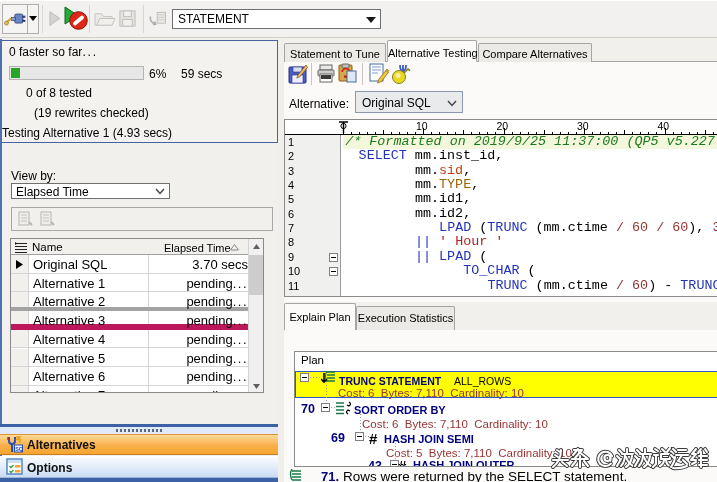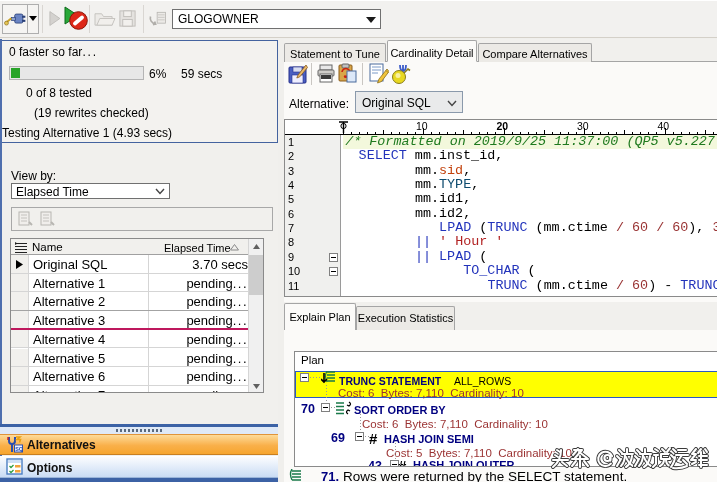--- a/index.html
+++ b/index.html
@@ -49,21 +49,21 @@
 </svg>
 <div class="abs" style="left:143px;top:5px;width:1px;height:28px;background:#d9d6d2;"></div>
 
 <svg class="abs" style="left:148px;top:9px;" width="20" height="20" viewBox="0 0 24 22">
   <rect x="11" y="3" width="10" height="13" fill="#eceae7" stroke="#b8b6b2"></rect>
   <path d="M12 6 h8 M12 9 h8 M12 12 h8" stroke="#c4c2be" stroke-width="1"></path>
   <path d="M3 8 C2 12 4 16 9 17 L8 14 M9 17 L6 18" stroke="#b0aeaa" stroke-width="2" fill="none"></path>
 </svg>
 
 <div class="abs" style="left:172px;top:9px;width:209px;height:20px;background:#fff;border:1px solid #707070;"></div>
-<div class="abs" style="left:178px;top:12px;font-size:12px;">GLOGOWNER</div>
+<div class="abs" style="left:178px;top:12px;font-size:12px;">STATEMENT</div>
 <div class="abs" style="left:366px;top:17px;width:0;height:0;border-left:5px solid transparent;border-right:5px solid transparent;border-top:6px solid #1a1a1a;"></div>
 
 <div class="abs" style="left:0;top:39px;width:278px;height:443px;background:#f1f0ed;border-left:2px solid #4f6fae;"></div>
 
 <div class="abs" style="left:2px;top:40px;width:276px;height:103px;background:#f3f2ef;border:1px solid #44639f;border-left:none;"></div>
 <div class="abs" style="left:9px;top:45px;">0 faster so far<span style="letter-spacing:1.8px">...</span></div>
 <div class="abs" style="left:9px;top:66px;width:135px;height:14px;background:#e7e7e7;border:1px solid #b4b4b4;">
   <div style="position:absolute;left:1px;top:1px;width:9px;height:10px;background:#28a428;"></div>
 </div>
 <div class="abs" style="left:149px;top:67px;">6%</div>
@@ -114,26 +114,26 @@
           <path d="M0 0 L7 4.5 L0 9 Z" fill="#000"></path>
         </svg>
         <div style="position:absolute;left:22px;top:2px;font-size:13px;">Original SQL</div>
         <div style="position:absolute;right:1px;top:2px;font-size:13px;">3.70 secs</div>
       </div>
       <div style="position:absolute;left:0;top:34.7px;width:238px;height:18.7px;border-bottom:1px solid #d5d5d5;">
         <div style="position:absolute;left:0;top:0;width:17px;height:100%;background:#f1f0ed;"></div>
         <div style="position:absolute;left:22px;top:2px;font-size:13px;">Alternative 1</div>
         <div style="position:absolute;right:1px;top:2px;font-size:13px;">pending<span style="letter-spacing:1.5px">...</span></div>
       </div>
-      <div style="position:absolute;left:0;top:53.4px;width:238px;height:18.7px;border-bottom:1px solid #a3a3a3;">
+      <div style="position:absolute;left:0;top:53.4px;width:238px;height:18.7px;border-bottom:4px solid #a3a3a3;">
         <div style="position:absolute;left:0;top:0;width:17px;height:100%;background:#f1f0ed;"></div>
         <div style="position:absolute;left:22px;top:2px;font-size:13px;">Alternative 2</div>
         <div style="position:absolute;right:1px;top:2px;font-size:13px;">pending<span style="letter-spacing:1.5px">...</span></div>
       </div>
-      <div style="position:absolute;left:0;top:72.1px;width:238px;height:18.7px;border-bottom:2px solid #be185d;">
+      <div style="position:absolute;left:0;top:72.1px;width:238px;height:18.7px;border-bottom:6px solid #be185d;">
         <div style="position:absolute;left:0;top:0;width:17px;height:100%;background:#f1f0ed;"></div>
         <div style="position:absolute;left:22px;top:2px;font-size:13px;">Alternative 3</div>
         <div style="position:absolute;right:1px;top:2px;font-size:13px;">pending<span style="letter-spacing:1.5px">...</span></div>
       </div>
       <div style="position:absolute;left:0;top:90.8px;width:238px;height:18.7px;border-bottom:1px solid #d5d5d5;">
         <div style="position:absolute;left:0;top:0;width:17px;height:100%;background:#f1f0ed;"></div>
         <div style="position:absolute;left:22px;top:2px;font-size:13px;">Alternative 4</div>
         <div style="position:absolute;right:1px;top:2px;font-size:13px;">pending<span style="letter-spacing:1.5px">...</span></div>
       </div>
       <div style="position:absolute;left:0;top:109.5px;width:238px;height:18.7px;border-bottom:1px solid #d5d5d5;">
@@ -189,21 +189,21 @@
   <rect x="9" y="12" width="5.5" height="2.5" fill="#f2a33a"></rect>
 </svg>
 <div class="abs" style="left:27px;top:461px;font-weight:bold;font-size:12px;color:#111;">Options</div>
 <div class="abs" style="left:0px;top:478px;width:278px;height:4px;background:#3c62a5;"></div>
 
 <div class="abs" style="left:278px;top:39px;width:6px;height:443px;background:#f0efec;"></div>
 <div class="abs" style="left:284px;top:39px;width:433px;height:443px;background:#f1f0ed;"></div>
 
 <div class="abs" style="left:284px;top:40px;width:433px;height:22px;background:#f1f0ed;border-bottom:1px solid #a5a5a5;"></div>
 <div class="abs" style="left:284px;top:43px;width:102px;height:19px;background:#eceae6;border:1px solid #a5a5a5;border-bottom:none;border-radius:2px 2px 0 0;text-align:center;padding-top:4px;font-size:11px;white-space:nowrap;">Statement to Tune</div>
-<div class="abs" style="left:387px;top:40px;width:90px;height:22px;background:#fbfaf8;border:1px solid #a5a5a5;border-bottom:1px solid #fbfaf8;border-radius:2px 2px 0 0;text-align:center;padding-top:6px;font-size:11px;white-space:nowrap;">Cardinality Detail</div>
+<div class="abs" style="left:387px;top:40px;width:90px;height:22px;background:#fbfaf8;border:1px solid #a5a5a5;border-bottom:1px solid #fbfaf8;border-radius:2px 2px 0 0;text-align:center;padding-top:6px;font-size:11px;white-space:nowrap;">Alternative Testing</div>
 <div class="abs" style="left:478px;top:43px;width:114px;height:19px;background:#eceae6;border:1px solid #a5a5a5;border-bottom:none;border-radius:2px 2px 0 0;text-align:center;padding-top:4px;font-size:11px;white-space:nowrap;">Compare Alternatives</div>
 <div class="abs" style="left:284px;top:62px;width:433px;height:420px;background:#fbfaf8;"></div>
 
 <svg class="abs" style="left:288px;top:64px;" width="21" height="20" viewBox="0 0 21 20">
   <rect x="1" y="3" width="17" height="16" rx="1" fill="#4a5fc0" stroke="#26308c"></rect>
   <rect x="5" y="3" width="9" height="5" fill="#d8ddf0" stroke="#26308c" stroke-width="0.6"></rect>
   <rect x="4" y="11" width="11" height="8" fill="#eef" stroke="#26308c" stroke-width="0.6"></rect>
   <path d="M18 1 L10 11 l-1.2 3 l3-1.2 L19.5 3.5 Z" fill="#e8b86a" stroke="#8a5c1c" stroke-width="0.8"></path>
 </svg>
 <div class="abs" style="left:311px;top:63px;width:1px;height:22px;background:#c9c6c2;"></div>
@@ -287,21 +287,21 @@
     <div class="abs" style="left:648.4000000000001px;top:131.5px;width:1px;height:2.5px;background:#000;"></div>
     <div class="abs" style="left:656.45px;top:131.5px;width:1px;height:2.5px;background:#000;"></div>
     <div class="abs" style="left:664.5px;top:128px;width:1px;height:6px;background:#000;"></div>
     <div class="abs" style="left:672.55px;top:131.5px;width:1px;height:2.5px;background:#000;"></div>
     <div class="abs" style="left:680.6px;top:131.5px;width:1px;height:2.5px;background:#000;"></div>
     <div class="abs" style="left:688.6500000000001px;top:131.5px;width:1px;height:2.5px;background:#000;"></div>
     <div class="abs" style="left:696.7px;top:131.5px;width:1px;height:2.5px;background:#000;"></div>
     <div class="abs" style="left:704.75px;top:130px;width:1px;height:4px;background:#000;"></div>
     <div class="abs" style="left:712.8px;top:131.5px;width:1px;height:2.5px;background:#000;"></div>
     <div class="abs" style="left:416px;top:120px;font-size:10.5px;">10</div>
-    <div class="abs" style="left:496.5px;top:120px;font-size:10.5px;font-weight:bold;">20</div>
+    <div class="abs" style="left:496.5px;top:120px;font-size:10.5px;">20</div>
     <div class="abs" style="left:577px;top:120px;font-size:10.5px;">30</div>
     <div class="abs" style="left:657.5px;top:120px;font-size:10.5px;">40</div>
     <svg class="abs" style="left:338.5px;top:121px;" width="9" height="13" viewBox="0 0 9 13">
       <path d="M0 1 h9 M4.5 1 v11" stroke="#000" stroke-width="1.4"></path>
       <circle cx="4.5" cy="5" r="2.6" fill="none" stroke="#000"></circle>
     </svg>
   </div>
 
 <div class="abs" style="left:285px;top:135px;width:56px;height:161px;background:#f0f0ee;border-right:1px solid #9a9a9a;"></div>
 <div id="gutter">
@@ -320,21 +320,21 @@
       <div style="position:absolute;left:1px;top:3px;width:5px;height:1px;background:#000;"></div>
     </div>
     <div class="abs" style="left:329px;top:267.15px;width:9px;height:9px;background:#fff;border:1px solid #808080;">
       <div style="position:absolute;left:1px;top:3px;width:5px;height:1px;background:#000;"></div>
     </div>
   </div>
 <div id="code">
     <div class="abs mono" style="left:342.5px;top:135px;font-size:13.4px;line-height:14.35px;white-space:pre;text-align:center;"><span style="background:#f3f8dc;display:inline-block;width:375px;"><span style="color:#1f7a1f;font-style:italic">/*&nbsp;Formatted&nbsp;on&nbsp;2019/9/25&nbsp;11:37:00&nbsp;(QP5&nbsp;v5.227</span></span></div>
     <div class="abs mono" style="left:358.6px;top:149.35px;font-size:13.4px;line-height:14.35px;white-space:pre;"><span style="color:#2233bb">SELECT</span><span style="color:#000">&nbsp;mm.inst_id,</span></div>
     <div class="abs mono" style="left:414.95px;top:163.7px;font-size:13.4px;line-height:14.35px;white-space:pre;"><span style="color:#000">mm.</span><span style="color:#c2410c">sid</span><span style="color:#000">,</span></div>
-    <div class="abs mono" style="left:414.95px;top:178.05px;font-size:13.4px;line-height:14.35px;white-space:pre;"><span style="color:#000">mm.</span><span style="color:#0c4a6e">TYPE</span><span style="color:#000">,</span></div>
+    <div class="abs mono" style="left:414.95px;top:178.05px;font-size:13.4px;line-height:14.35px;white-space:pre;"><span style="color:#000">mm.</span><span style="color:#a16207">TYPE</span><span style="color:#000">,</span></div>
     <div class="abs mono" style="left:414.95px;top:192.4px;font-size:13.4px;line-height:14.35px;white-space:pre;"><span style="color:#000">mm.id1,</span></div>
     <div class="abs mono" style="left:414.95px;top:206.75px;font-size:13.4px;line-height:14.35px;white-space:pre;"><span style="color:#000">mm.id2,</span></div>
     <div class="abs mono" style="left:439.1px;top:221.1px;font-size:13.4px;line-height:14.35px;white-space:pre;"><span style="color:#2233bb">LPAD</span><span style="color:#000">&nbsp;(</span><span style="color:#2233bb">TRUNC</span><span style="color:#000">&nbsp;(mm.ctime&nbsp;</span><span style="color:#993333">/</span><span style="color:#000">&nbsp;</span><span style="color:#993333">60</span><span style="color:#000">&nbsp;</span><span style="color:#993333">/</span><span style="color:#000">&nbsp;</span><span style="color:#993333">60</span><span style="color:#000">),&nbsp;</span><span style="color:#993333">3</span></div>
     <div class="abs mono" style="left:414.95px;top:235.45px;font-size:13.4px;line-height:14.35px;white-space:pre;"><span style="color:#2233bb">||</span><span style="color:#000">&nbsp;</span><span style="color:#b22222">'&nbsp;Hour&nbsp;'</span></div>
     <div class="abs mono" style="left:414.95px;top:249.8px;font-size:13.4px;line-height:14.35px;white-space:pre;"><span style="color:#2233bb">||</span><span style="color:#000">&nbsp;</span><span style="color:#2233bb">LPAD</span><span style="color:#000">&nbsp;(</span></div>
     <div class="abs mono" style="left:463.25px;top:264.15px;font-size:13.4px;line-height:14.35px;white-space:pre;"><span style="color:#2233bb">TO_CHAR</span><span style="color:#000">&nbsp;(</span></div>
     <div class="abs mono" style="left:487.4px;top:278.5px;font-size:13.4px;line-height:14.35px;white-space:pre;"><span style="color:#2233bb">TRUNC</span><span style="color:#000">&nbsp;(mm.ctime&nbsp;</span><span style="color:#993333">/</span><span style="color:#000">&nbsp;</span><span style="color:#993333">60</span><span style="color:#000">)&nbsp;-&nbsp;</span><span style="color:#2233bb">TRUNC</span></div>
   </div>
 
 <div class="abs" style="left:284px;top:302px;width:433px;height:28px;background:#f1f0ed;"></div>

